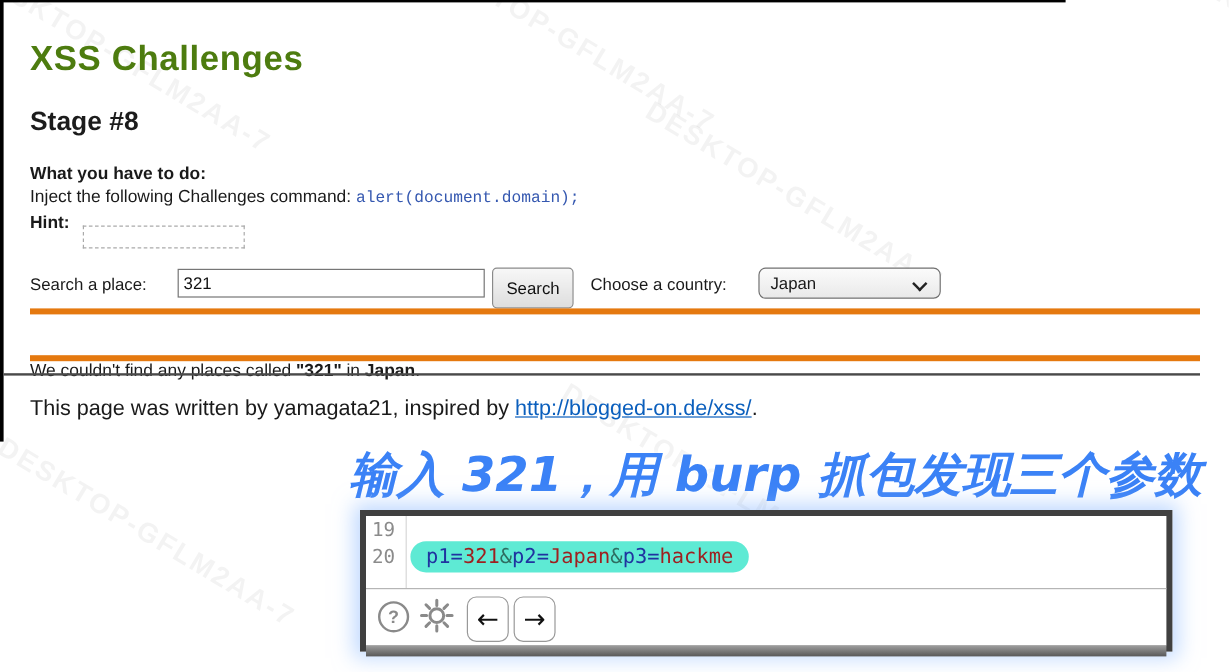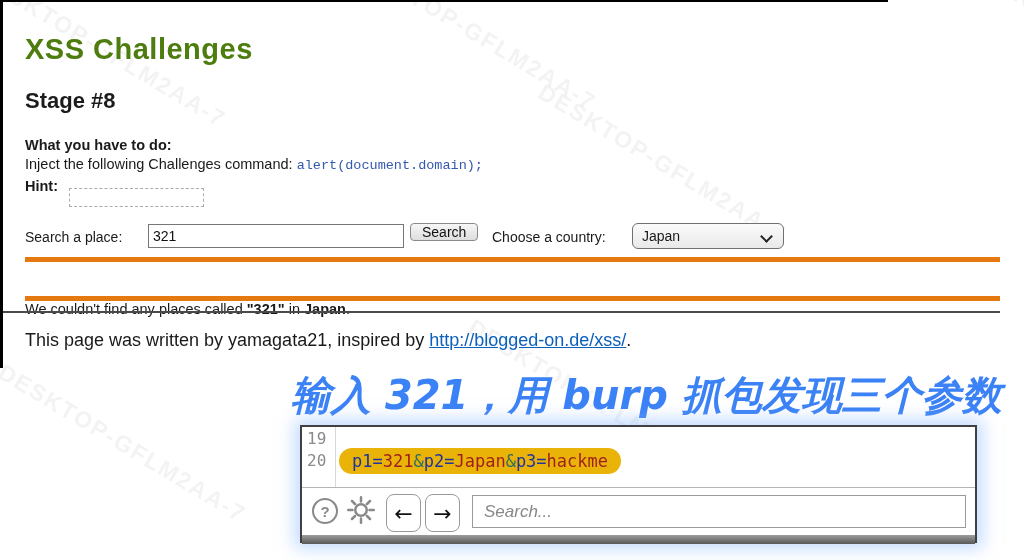--- a/index.html
+++ b/index.html
@@ -25,21 +25,21 @@
   .hint-label{position:absolute;left:25px;top:178px;font-size:14.5px;font-weight:bold;}
   .hint-box{position:absolute;left:69px;top:188px;width:133px;height:17px;
       border:1px dashed #aaa;background:#fff;}
 
   .form-label{position:absolute;top:229px;font-size:14px;}
   .lbl-place{left:25px;}
   .lbl-country{left:492px;}
   .place-input{position:absolute;left:148px;top:224px;width:246px;height:20px;
       border:1px solid #767676;font-family:"Liberation Sans",sans-serif;
       font-size:14px;padding:1px 4px;color:#111;outline:none;}
-  .search-btn{position:absolute;left:410px;top:223px;height:18px;padding:0 11px;
+  .search-btn{position:absolute;left:410px;top:223px;height:34px;padding:0 11px;
       font-family:"Liberation Sans",sans-serif;font-size:14px;color:#111;
       background:linear-gradient(#f7f7f7,#dedede);border:1px solid #8a8a8a;border-radius:4px;}
   .country-select{position:absolute;left:632px;top:223px;width:152px;height:26px;
       background:linear-gradient(#fbfbfb,#e9e9e9);border:1px solid #707070;border-radius:6px;
       box-sizing:border-box;display:flex;align-items:center;font-size:14px;padding-left:9px;cursor:default;}
   .chevron{position:absolute;right:12px;top:8px;width:7px;height:7px;
       border-right:2px solid #222;border-bottom:2px solid #222;transform:rotate(45deg);}
 
   .rule-orange{position:absolute;left:25px;width:975px;height:5px;background:#E5790F;}
   .rule-1{top:257px;} .rule-2{top:296px;}
@@ -49,27 +49,27 @@
   .footer-line{position:absolute;left:25px;top:330px;font-size:18px;}
   .footer-link{color:#0B5FBD;text-decoration:underline;cursor:pointer;}
 
   .annotation{position:absolute;left:291px;top:368px;font-size:40px;font-weight:bold;
       font-style:italic;color:#3b82f6;white-space:nowrap;
       font-family:"DejaVu Sans",sans-serif;
       text-shadow:0 0 4px rgba(255,255,255,0.95),0 0 9px rgba(255,255,255,0.7),2px 2px 0 rgba(255,255,255,0.8);}
 
   
   .burp{position:absolute;left:300px;top:425px;width:677px;height:118px;background:#fff;
-      border:2px solid #404040;box-shadow:0 0 16px 5px rgba(140,185,255,0.55);box-sizing:border-box;}
+      border:5px solid #404040;box-shadow:0 0 16px 5px rgba(140,185,255,0.55);box-sizing:border-box;}
   .editor{position:absolute;left:0;top:0;width:100%;height:60px;}
   .ln{position:absolute;left:5px;font-family:"DejaVu Sans Mono",monospace;
       font-size:16px;color:#8b8b8b;}
   .ln-19{top:2px;} .ln-20{top:24px;}
   .vline{position:absolute;left:33px;top:0;width:1px;height:60px;background:#d8d8d8;}
-  .pill{position:absolute;left:37px;top:21px;height:26px;border-radius:13px;background:#eab308;
+  .pill{position:absolute;left:37px;top:21px;height:26px;border-radius:13px;background:#5eead4;
       display:flex;align-items:center;padding:0 13px;
       font-family:"DejaVu Sans Mono",monospace;font-size:17px;white-space:pre;}
   .tk-n{color:#2033A0;} .tk-v{color:#9E1F1F;} .tk-a{color:#2E6E62;}
   .hsep{position:absolute;left:0;top:60px;width:100%;height:1px;background:#b5b5b5;}
   .toolbar{position:absolute;left:0;top:61px;width:100%;height:47px;}
   .help-btn{position:absolute;left:10px;top:10px;width:26px;height:26px;border:2px solid #8a8a8a;
       border-radius:50%;box-sizing:border-box;display:flex;align-items:center;justify-content:center;
       color:#8a8a8a;font-size:15px;font-weight:bold;background:#fff;cursor:pointer;}
   .gear-btn{position:absolute;left:43px;top:7px;width:32px;height:32px;display:flex;
       align-items:center;justify-content:center;cursor:pointer;background:#fff;border:none;}
@@ -148,18 +148,17 @@
           </g>
             </svg>
         </span>
       </button>
       <button class="nav-btn nav-prev">
           <span>←</span>
         </button>
       <button class="nav-btn nav-next">
           <span>→</span>
         </button>
-      <input class="burp-search" type="text" placeholder="Search..." style="">
     </div>
     <div class="bottombar"></div>
   </div>
 
 </div>
 
 </body></html>

